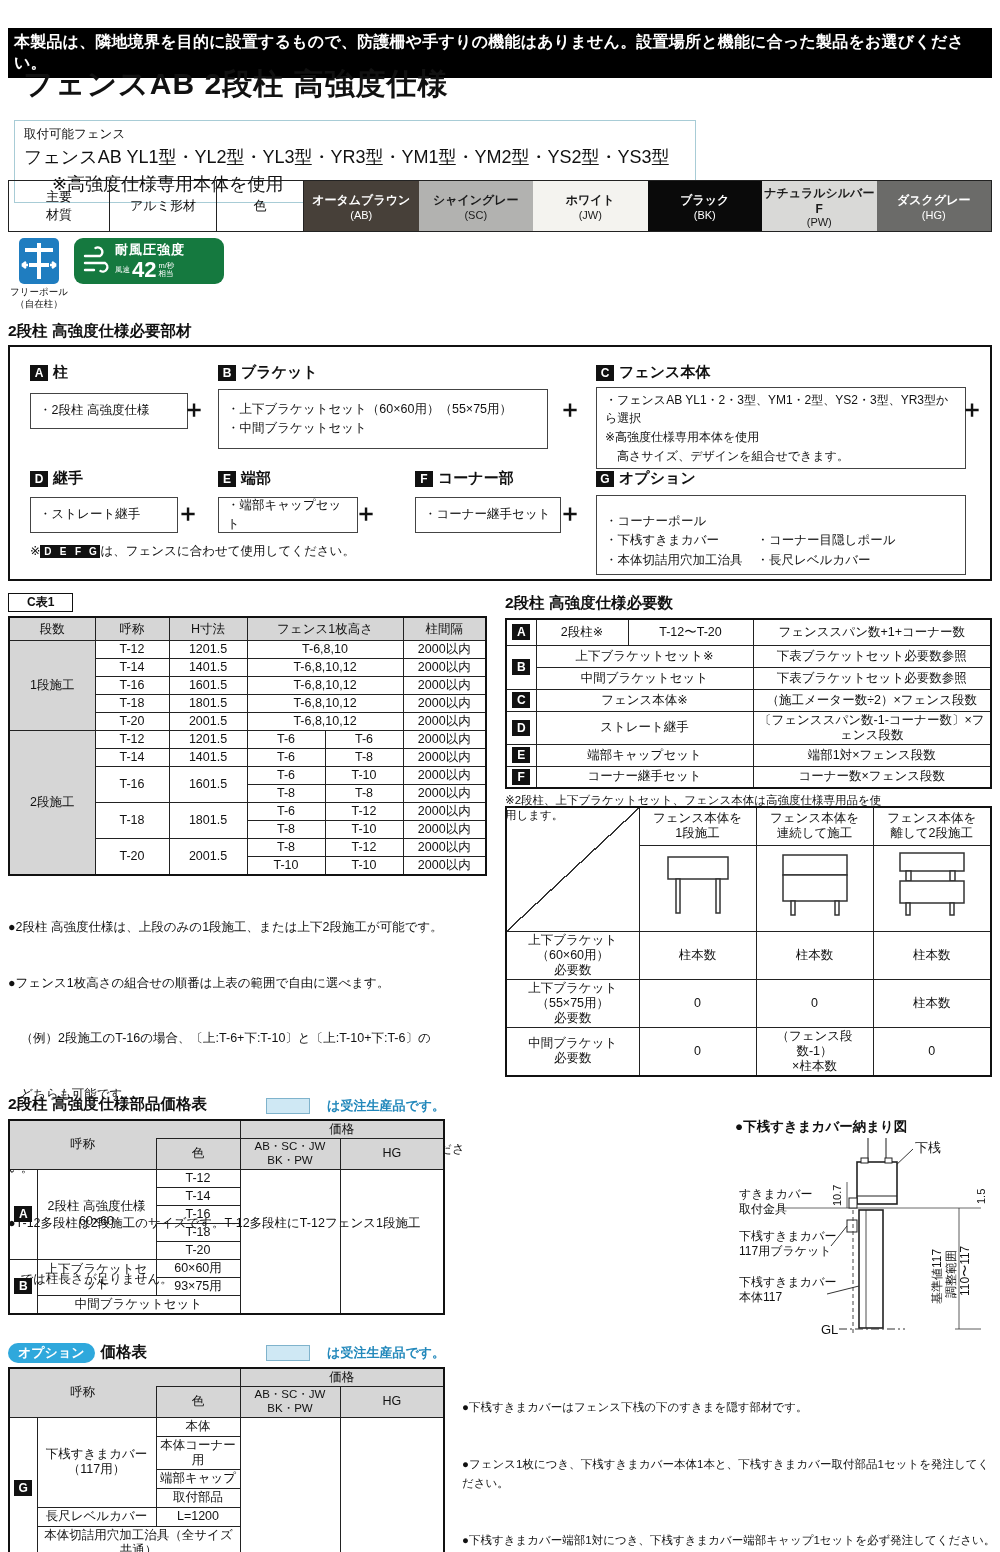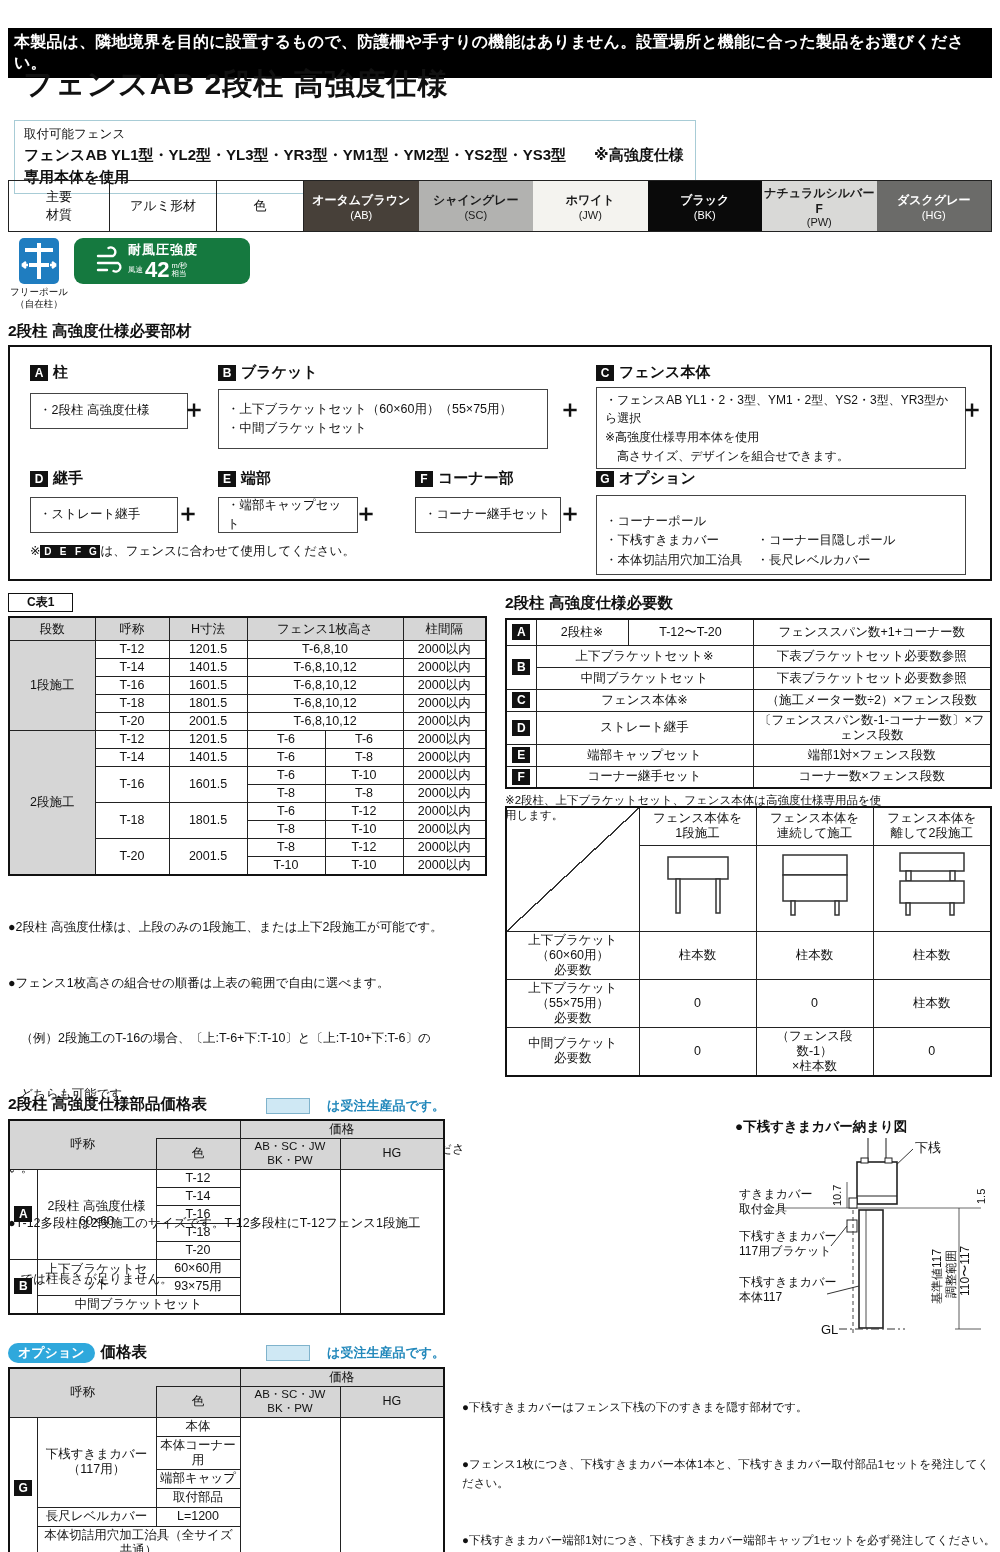--- a/index.html
+++ b/index.html
@@ -6,35 +6,35 @@
   body{width:1000px;height:1552px;position:relative;background:#fff;color:#111;
        font-family:"Liberation Sans","DejaVu Sans",sans-serif;overflow:hidden;}
   .abs{position:absolute;}
   .pre{white-space:pre-line;}
   .prewrap{white-space:pre-wrap;}
   
   .banner{background:#000;color:#fff;font-weight:bold;font-size:16px;letter-spacing:.2px;
           padding:4px 6px;}
   .page-title{font-size:30px;font-weight:bold;letter-spacing:1px;}
   .compat{border:1px solid #a8ccd6;padding:4px 9px;font-size:12.5px;line-height:1.5;}
-  .compat .models{font-size:15px;font-weight:bold;}
+  .compat .models{font-size:18px;}
   .compat .note{margin-left:28px;}
   
   .mat{display:flex;height:50px;border:1px solid #222;}
   .mat .cell{border-right:1px solid #222;display:flex;align-items:center;justify-content:center;
              text-align:center;font-size:13px;}
   .mat .sw{flex:1;display:flex;flex-direction:column;align-items:center;justify-content:center;
            text-align:center;border-right:none;}
   .sw .nm{font-size:12px;font-weight:bold;}
   .sw .cd{font-size:11px;}
   
   .fp-wrap{width:66px;text-align:center;}
   .fp-icon{width:40px;height:46px;border-radius:5px;margin:0 auto;display:block;}
   .fp-label{font-size:9.5px;line-height:1.25;margin-top:2px;}
-  .wind{width:132px;height:46px;border-radius:9px;color:#fff;display:flex;align-items:center;padding:0 22px;gap:4px;}
+  .wind{width:132px;height:46px;border-radius:9px;color:#fff;display:flex;align-items:center;padding:0 9px;gap:4px;}
   .wind .tt{font-size:13px;font-weight:bold;letter-spacing:1px;}
   .wind .val{font-size:22px;font-weight:bold;line-height:1;}
   .wind .small{font-size:7.5px;line-height:1.1;}
   
   .sec-title{font-size:15.5px;font-weight:bold;}
   
   .parts-box{border:2px solid #111;background:#fff;}
   .plabel{font-size:15px;font-weight:bold;display:flex;align-items:center;gap:5px;}
   .chip{display:inline-block;min-width:16px;height:16px;background:#111;color:#fff;
         font-size:12px;line-height:16px;font-weight:bold;text-align:center;padding:0 1px;}

